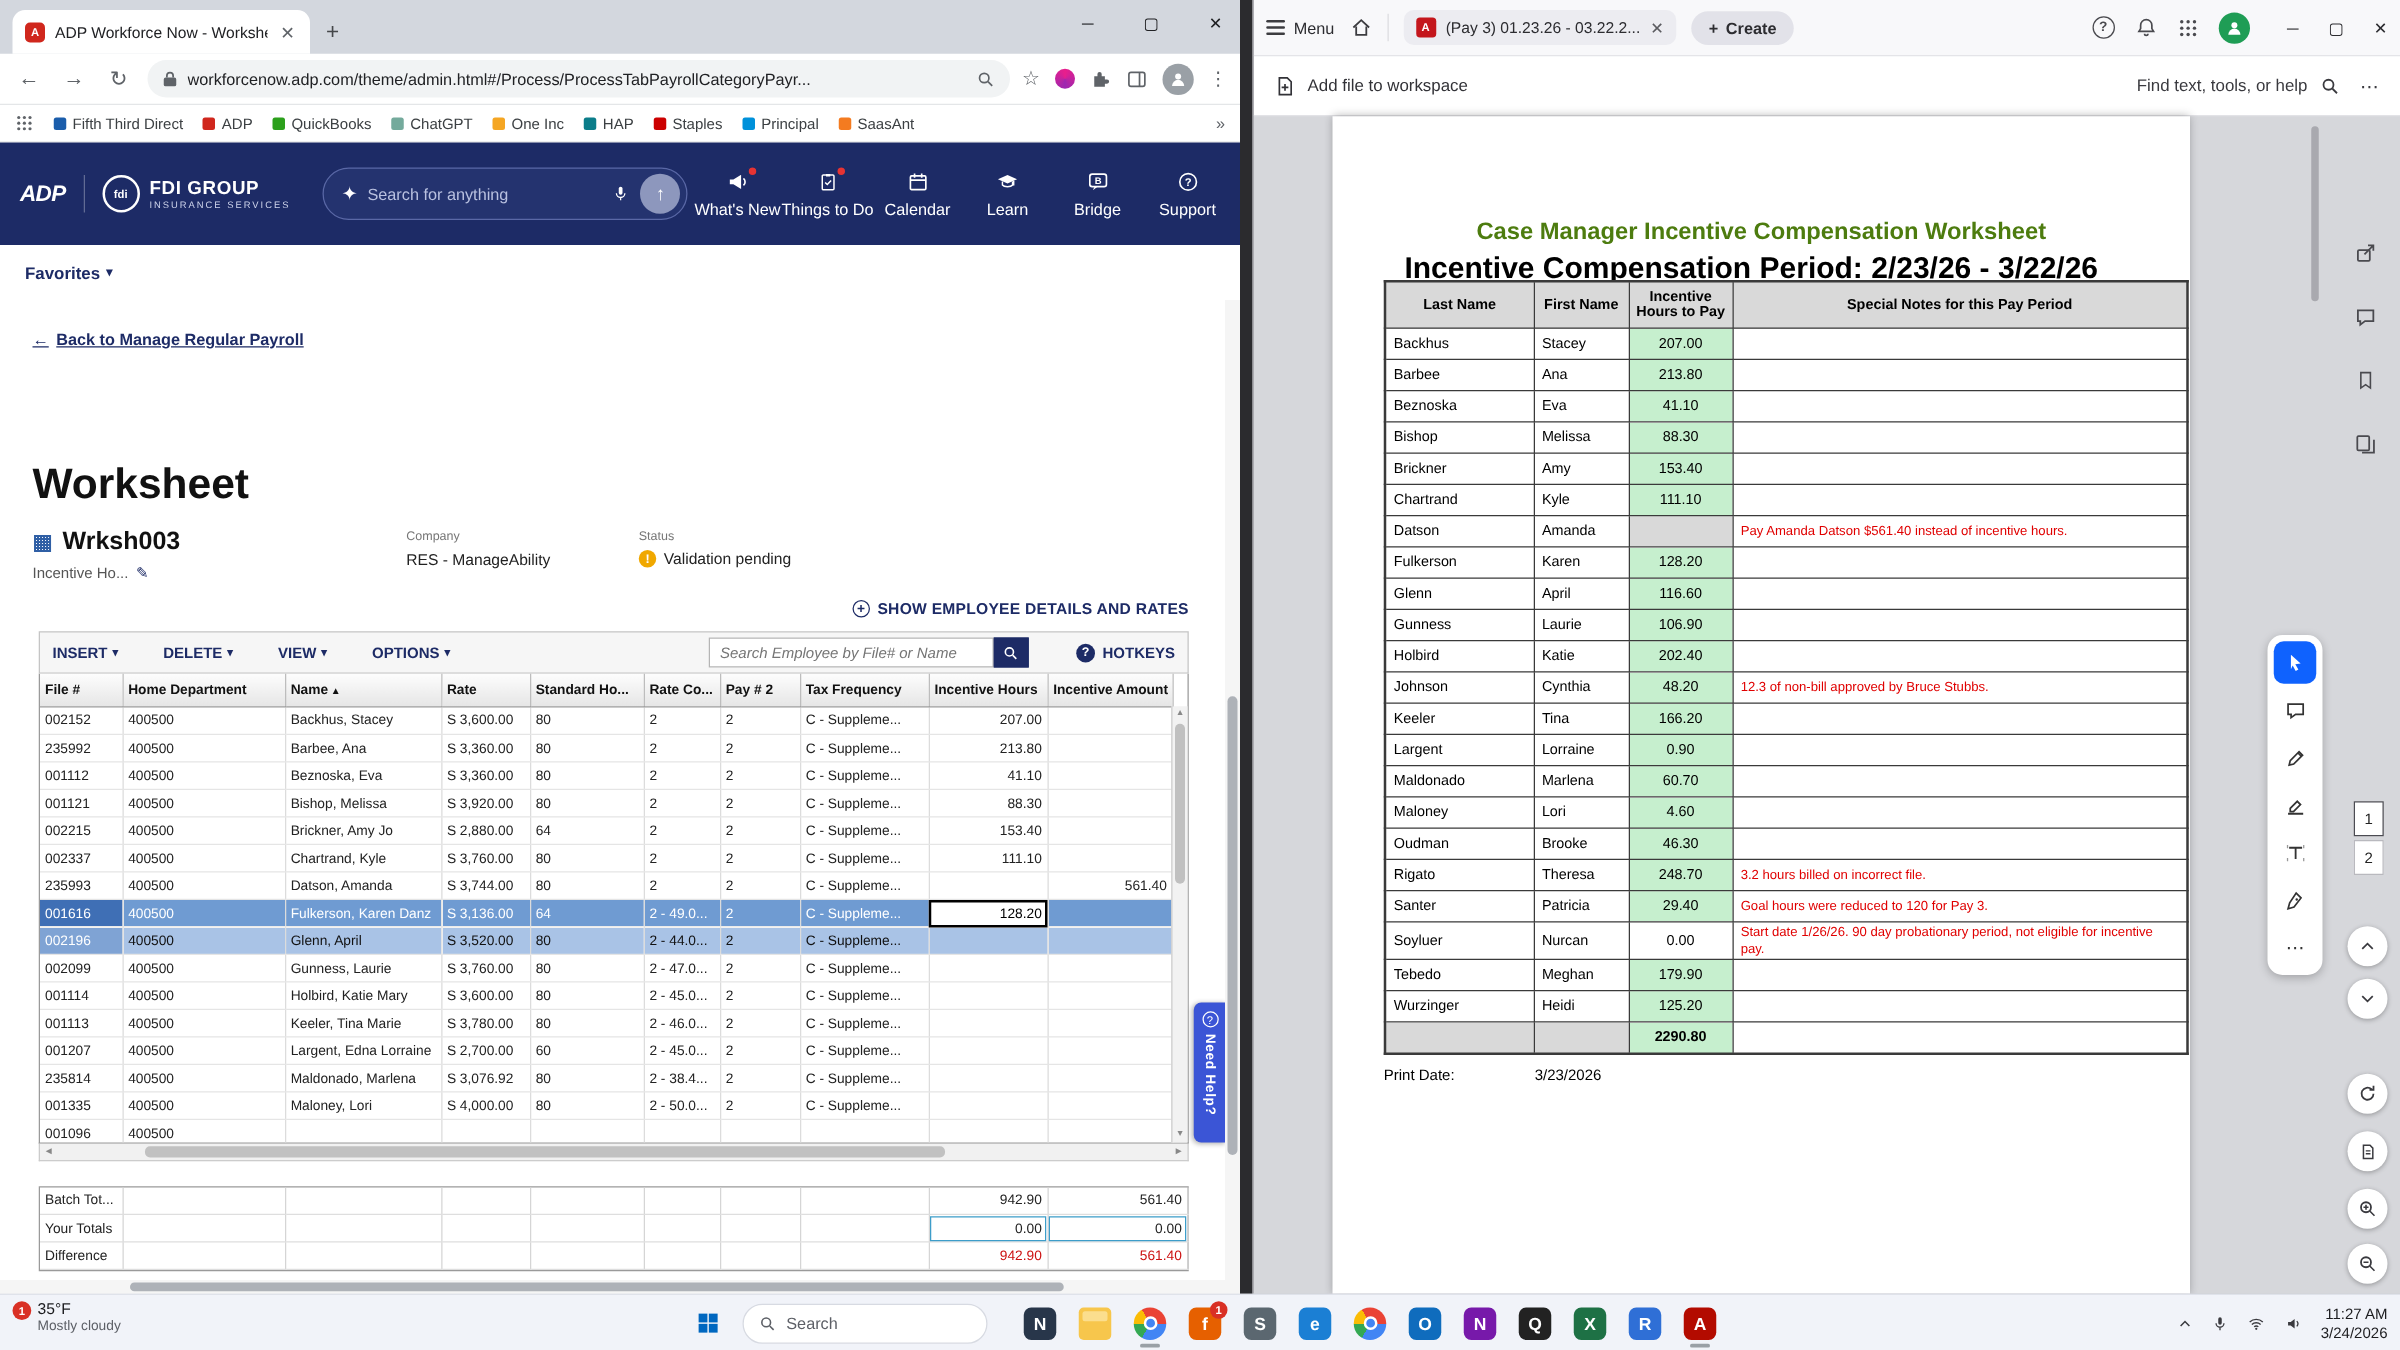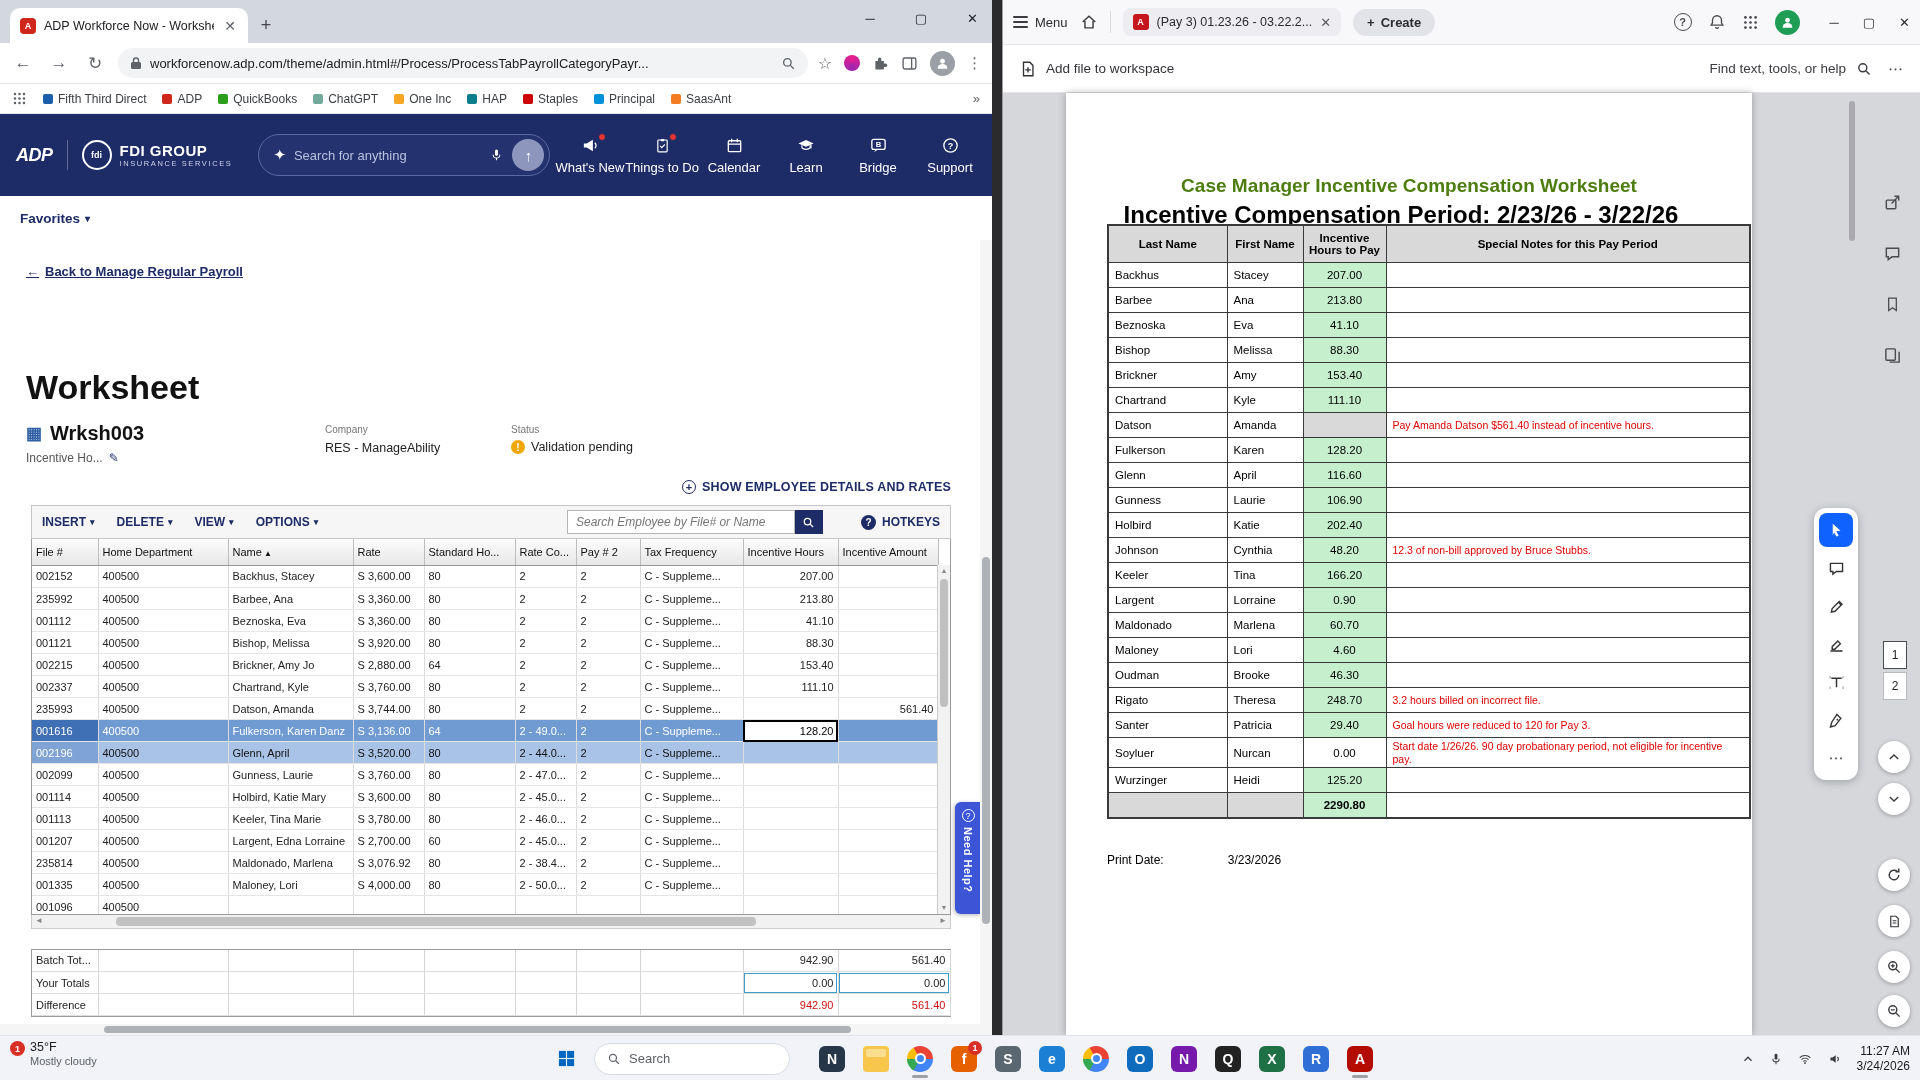--- a/index.html
+++ b/index.html
@@ -71,21 +71,21 @@
 .gridbar{height:34px;border:1px solid #c5c5c5;background:#f6f6f6;display:flex;align-items:center;padding:0 10px;gap:22px}
 .gmenu{font-size:12px;font-weight:bold;color:#1d2b66;display:flex;align-items:center;gap:4px}
 .gmenu .caret{font-size:9px}
 .gsearch{margin-left:auto;display:flex;align-items:center}
 .gsearch input{width:228px;height:24px;border:1px solid #b5b5b5;padding:0 8px;font-size:12px;font-style:italic;color:#555;font-family:inherit;outline:none}
 .gsbtn{width:28px;height:24px;background:#1d2b66;display:flex;align-items:center;justify-content:center;border:1px solid #1d2b66}
 .hotkeys{display:flex;align-items:center;gap:6px;margin-left:16px;color:#1d2b66;font-weight:bold;font-size:12px}
 .qic{width:15px;height:15px;border-radius:50%;background:#1d2b66;color:#fff;font-size:10px;display:flex;align-items:center;justify-content:center}
 .gridwrap{border:1px solid #9a9a9a;border-top:none;position:relative;background:#fff}
 table.grid{border-collapse:collapse;table-layout:fixed;width:906px}
-table.grid th{height:26px;background:linear-gradient(#fdfdfd,#e6e6e6);border-right:1px solid #bdbdbd;border-bottom:1px solid #999;font-size:11px;font-weight:normal;color:#111;text-align:left;padding:0 4px;white-space:nowrap;overflow:hidden}
+table.grid th{height:26px;background:linear-gradient(#fdfdfd,#e6e6e6);border-right:1px solid #bdbdbd;border-bottom:1px solid #999;font-size:11px;font-weight:bold;color:#111;text-align:left;padding:0 4px;white-space:nowrap;overflow:hidden}
 .rowsclip{height:348px;overflow:hidden}
 table.grid td{height:22px;font-size:11px;color:#222;padding:0 4px;border-right:1px solid #dcdcdc;border-bottom:1px solid #e5e5e5;white-space:nowrap;overflow:hidden}
 td.file{color:#3a6ea5}
 td.num{text-align:right}
 tr.sel1 td{background:#6f9bd2;color:#fff}
 tr.sel1 td.file{background:#3f6fb5;color:#fff}
 tr.sel2 td{background:#a9c3e6;color:#111}
 tr.sel2 td.file{background:#7fa3d4;color:#fff}
 td.activecell{background:#fff !important;color:#000 !important;outline:2px solid #000;outline-offset:-2px}
 .vscroll{position:absolute;top:26px;right:0;bottom:0;width:13px;background:#f2f2f2;border-left:1px solid #ccc;font-size:7px;color:#888;text-align:center}
@@ -398,21 +398,21 @@
       </div>
     </div>
 
     <div class="showdet">
       <span class="plusic">+</span>
       <span>SHOW EMPLOYEE DETAILS AND RATES</span>
     </div>
 
     <div class="sheet">
       <div class="gridbar">
-        <span id="grid-menus" style="display:flex;gap:22px">
+        <span id="grid-menus" style="display:flex;gap:36px">
             <span class="gmenu">
               <span>INSERT</span>
               <span class="caret">▾</span>
             </span>
             <span class="gmenu">
               <span>DELETE</span>
               <span class="caret">▾</span>
             </span>
             <span class="gmenu">
               <span>VIEW</span>
@@ -968,20 +968,26 @@
               <td class="pgreen">29.40</td>
               <td class="pnote">Goal hours were reduced to 120 for Pay 3.</td>
             </tr>
             <tr>
               <td>Soyluer</td>
               <td>Nurcan</td>
               <td class="pwhite">0.00</td>
               <td class="pnote">Start date 1/26/26. 90 day probationary period, not eligible for incentive pay.</td>
             </tr>
             <tr>
+              <td>Tebedo</td>
+              <td>Meghan</td>
+              <td class="pgreen">179.90</td>
+              <td class="pnote"></td>
+            </tr>
+            <tr>
               <td>Wurzinger</td>
               <td>Heidi</td>
               <td class="pgreen">125.20</td>
               <td class="pnote"></td>
             </tr>
             <tr class="ptotal">
               <td class="pgray"></td>
               <td class="pgray"></td>
               <td class="pgreen">2290.80</td>
               <td class="pnote"></td>

